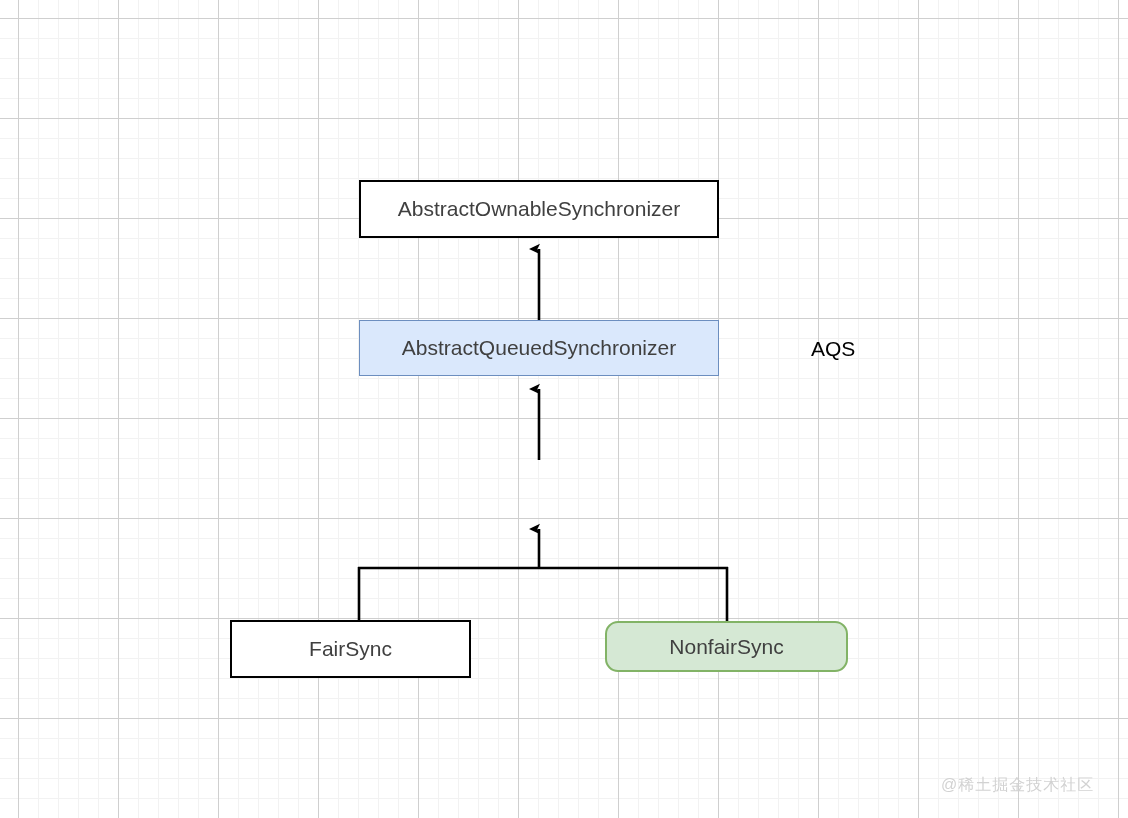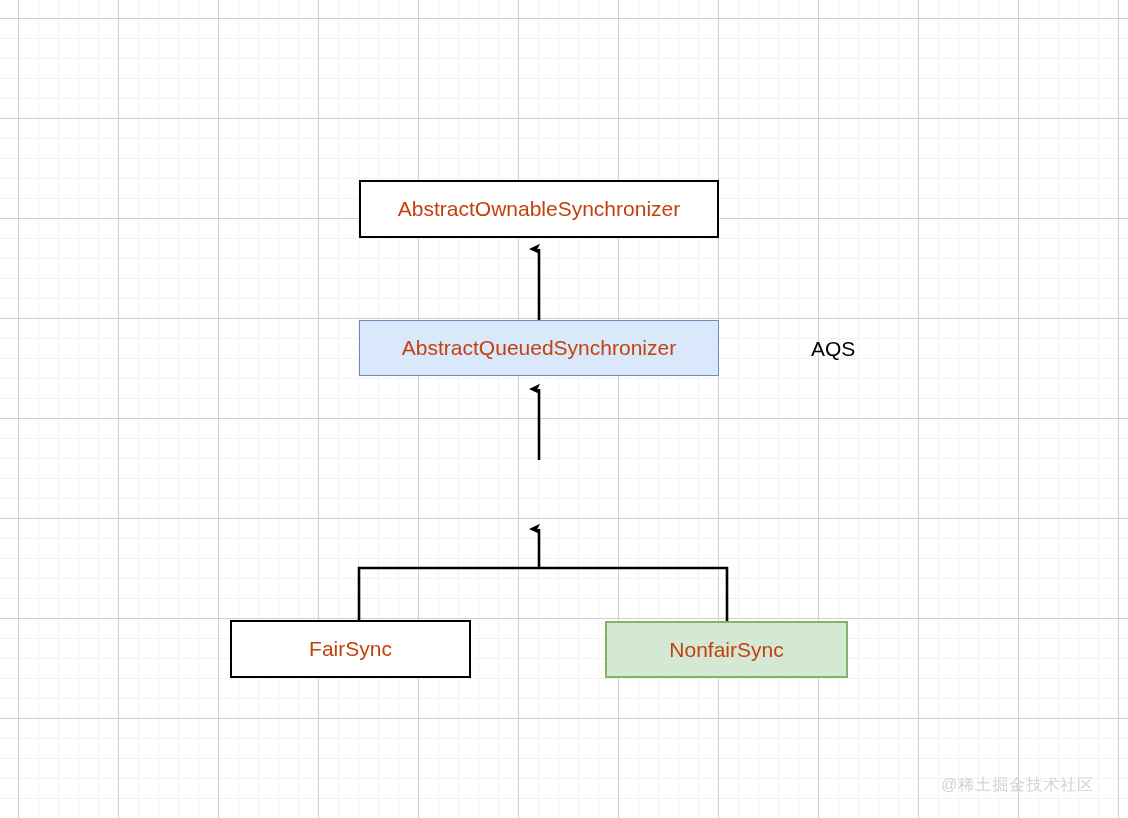--- a/index.html
+++ b/index.html
@@ -23,21 +23,21 @@
     font-family: "Liberation Sans", sans-serif;
   }
 
   .node {
     position: absolute;
     box-sizing: border-box;
     display: flex;
     align-items: center;
     justify-content: center;
     font-size: 21px;
-    color: #c2410c;
+    color: #404040;
     line-height: 1.1;
     white-space: nowrap;
   }
   .node.plain {
     background: #ffffff;
     border: 2px solid #000000;
   }
   .node.blue {
     background: #dae8fc;
     border: 1px solid #6c8ebf;
@@ -104,21 +104,21 @@
 
   <div class="node blue" style="left:359px; top:320px; width:360px; height:56px;">
     <span>AbstractQueuedSynchronizer</span>
   </div>
 
 
   <div class="node plain" style="left:230px; top:620px; width:241px; height:58px;">
     <span>FairSync</span>
   </div>
 
-  <div class="node green" style="left:605px; top:621px; width:243px; height:57px;">
+  <div class="node green" style="left:605px; top:621px; width:243px; height:51px;border-radius:13px;">
     <span>NonfairSync</span>
   </div>
 
   <div class="free-label" style="left:811px; top:337px;">AQS</div>
 
   <div class="watermark" style="left:941px; top:775px;">@稀土掘金技术社区</div>
 
 </div>
 
 </body></html>

